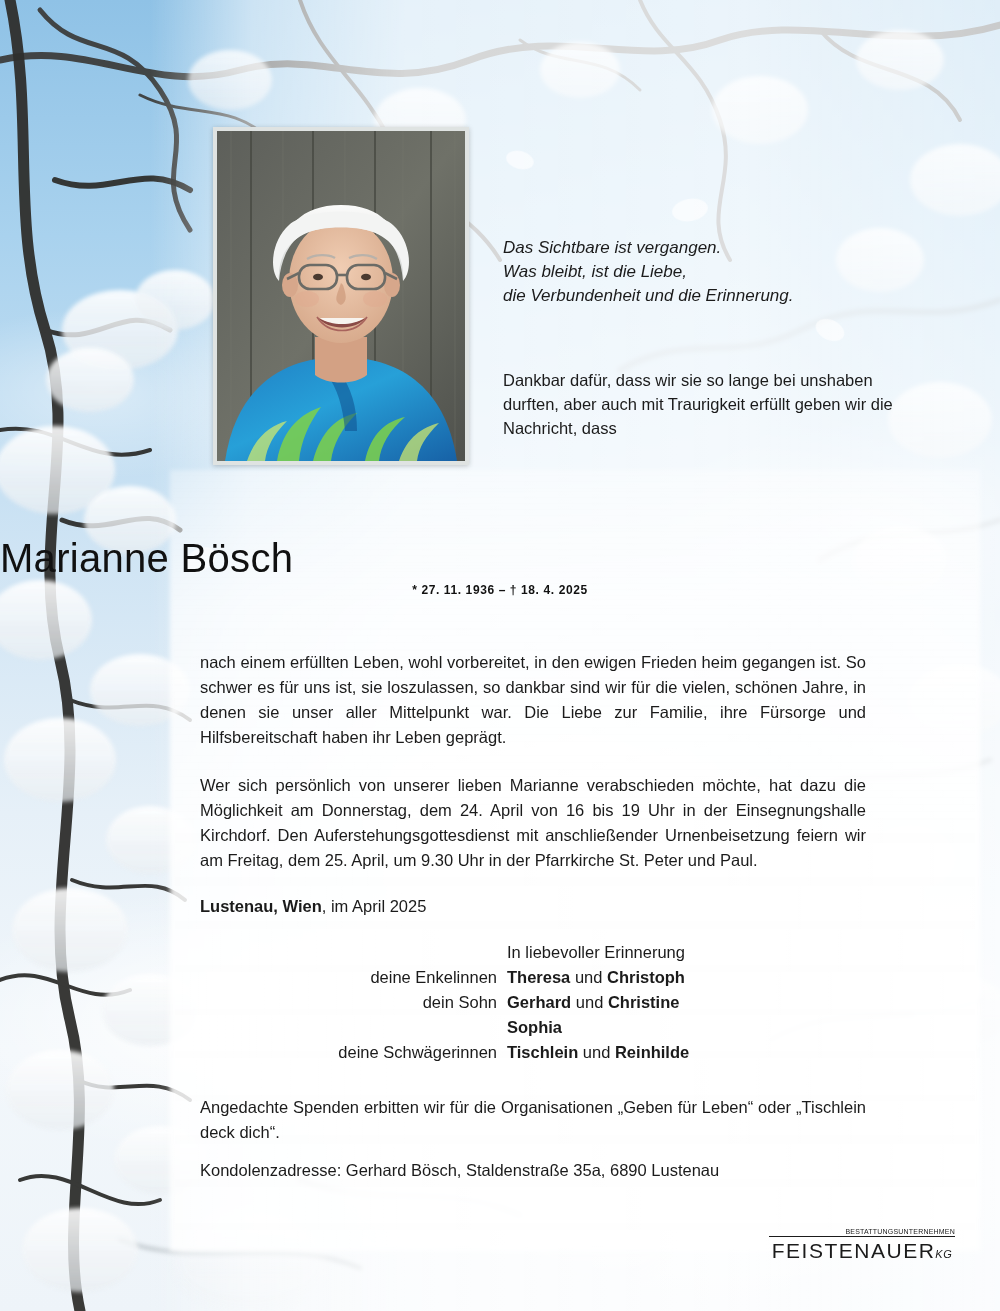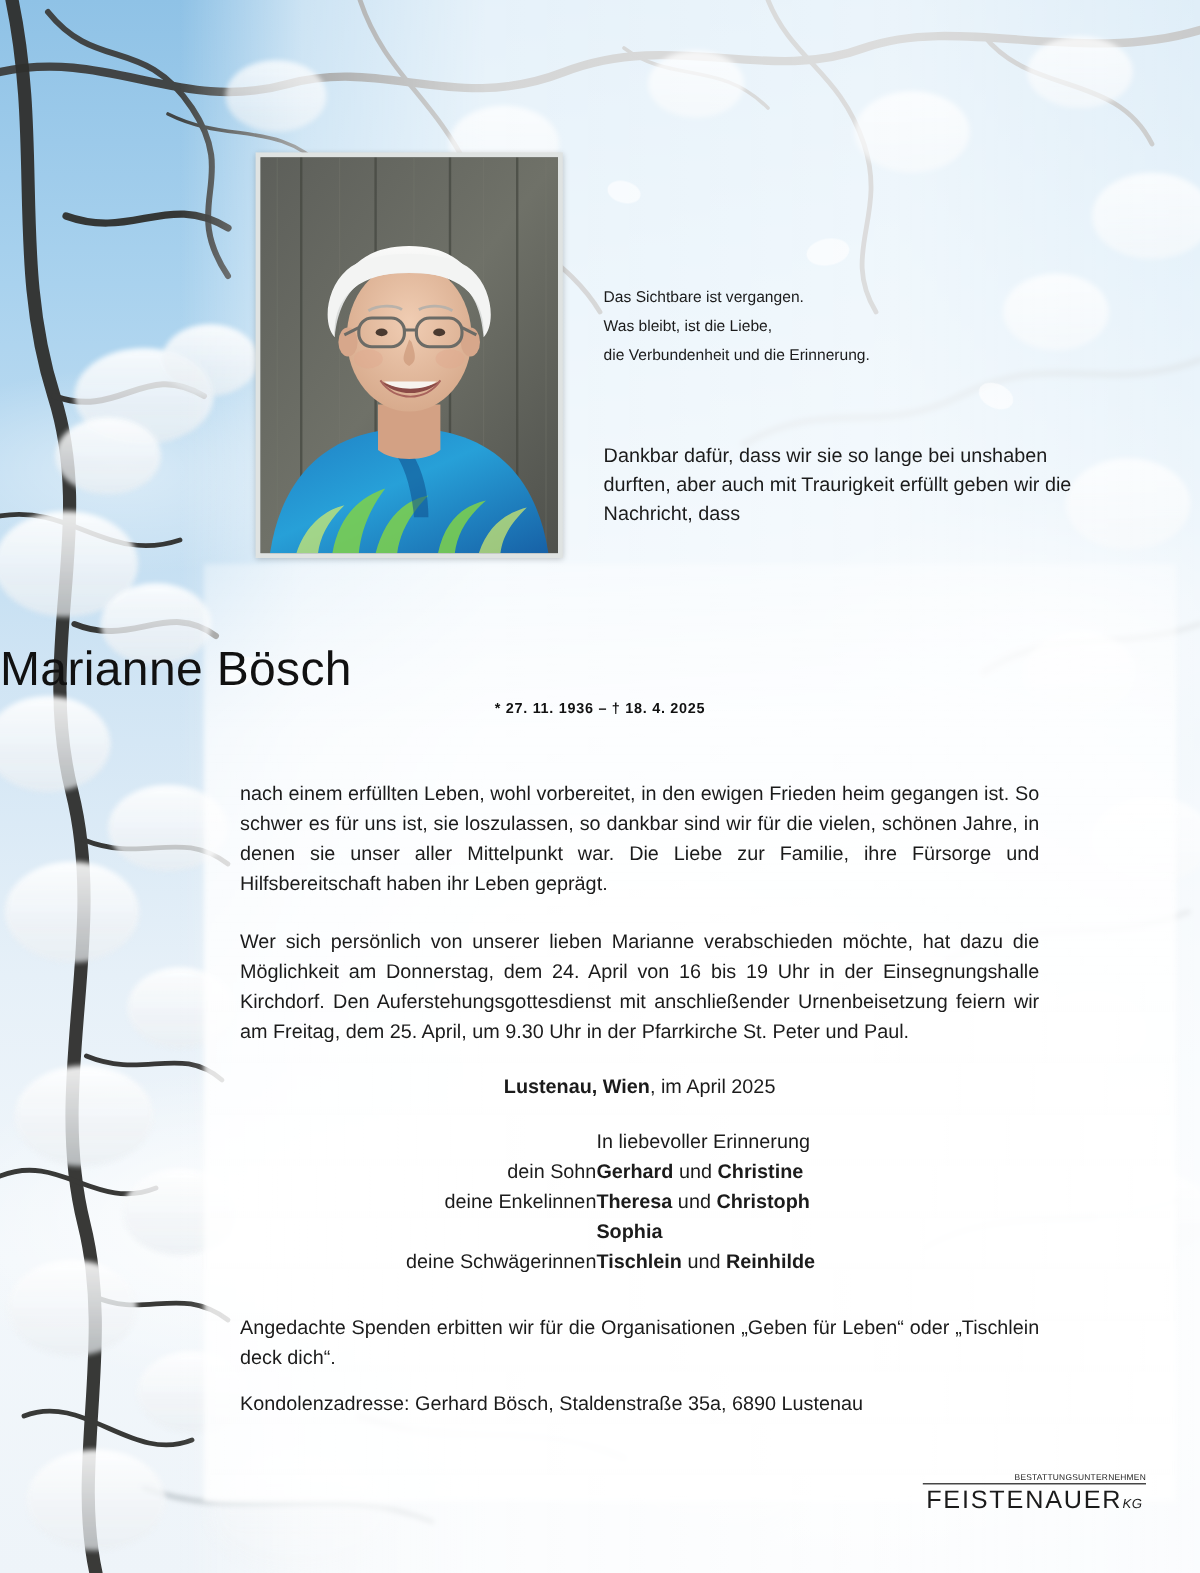--- a/index.html
+++ b/index.html
@@ -77,21 +77,22 @@
     overflow: hidden;
     background: #6d6f6b;
   }
   .portrait svg { display:block; width:100%; height:100%; }
 
   .quote {
     position: absolute;
     left: 503px;
     top: 236px;
     width: 420px;
-    font-size: 13px;
+    font-style: italic;
+    font-size: 17px;
     line-height: 24px;
     color: #1b1b1b;
   }
 
   .intro {
     position: absolute;
     left: 503px;
     top: 368px;
     width: 400px;
     font-size: 16.5px;
@@ -125,37 +126,38 @@
     position: absolute;
     left: 200px;
     width: 666px;
     font-size: 16.5px;
     line-height: 25px;
     text-align: justify;
     color: #1b1b1b;
   }
   .p1 { top: 650px; }
   .p2 { top: 773px; }
-  .place { top: 894px; text-align: center; }
+  .place { top: 894px; text-align: left; }
   .donation { top: 1095px; }
   .address { top: 1158px; text-align: left; }
 
   .place b, .names b { font-weight: bold; }
 
   .names {
     position: absolute;
     left: 200px;
     top: 940px;
     width: 666px;
     font-size: 16.5px;
     line-height: 25px;
     color: #1b1b1b;
   }
   .names .row {
     display: flex;
+    gap: 10px;
   }
   .names .lbl {
     width: 297px;
     text-align: right;
   }
   .names .val {
     flex: 1;
     text-align: left;
   }
 
@@ -401,36 +403,36 @@
     <div class="body-block place">
       <b>Lustenau, Wien</b><span>, im April 2025</span>
     </div>
 
     <div class="names">
       <div class="row">
         <div class="lbl"></div>
         <div class="val">In liebevoller Erinnerung</div>
       </div>
       <div class="row">
+        <div class="lbl">deine Enkelinnen</div>
+        <div class="val">
+          <b>Theresa</b>
+          <span>und</span>
+          <b>Christoph</b>
+        </div>
+      </div>
+      <div class="row">
         <div class="lbl">dein Sohn</div>
         <div class="val">
           <b>Gerhard</b>
           <span>und</span>
           <b>Christine</b>
         </div>
       </div>
       <div class="row">
-        <div class="lbl">deine Enkelinnen</div>
-        <div class="val">
-          <b>Theresa</b>
-          <span>und</span>
-          <b>Christoph</b>
-        </div>
-      </div>
-      <div class="row">
         <div class="lbl"></div>
         <div class="val">
           <b>Sophia</b>
         </div>
       </div>
       <div class="row">
         <div class="lbl">deine Schwägerinnen</div>
         <div class="val">
           <b>Tischlein</b>
           <span>und</span>

